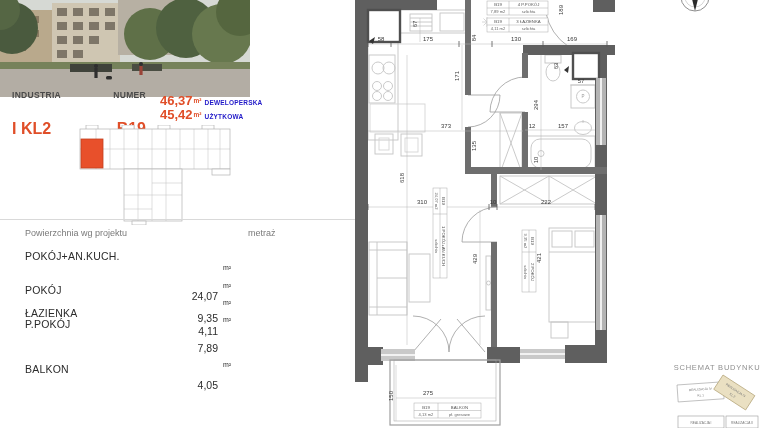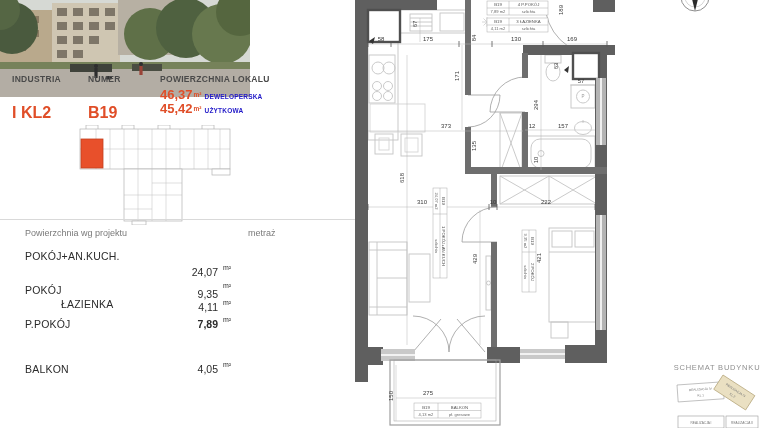--- a/index.html
+++ b/index.html
@@ -1,35 +1,35 @@
 <!DOCTYPE html>
 <html><head>
 <meta charset="utf-8">
 <style>
   html,body{margin:0;padding:0;background:#fff;}
   .page{position:relative;width:760px;height:428px;background:#fff;overflow:hidden;
         font-family:"Liberation Sans",sans-serif;}
   
   .photo{position:absolute;left:0;top:0;width:250px;height:97px;}
-  .spec{position:absolute;left:12px;top:74px;width:340px;height:48px;display:flex;}
+  .spec{position:absolute;left:12px;top:90px;width:340px;height:48px;display:flex;}
   .speccol{margin-right:14px;}
   .spec-label{font-size:8.5px;font-weight:bold;color:#4a4a4a;letter-spacing:.3px;white-space:nowrap;}
   .spec-value{font-size:16px;font-weight:bold;color:#E04E28;margin-top:20px;}
-  .c1{width:62px;} .c2{width:44px;text-align:center;} .c3{width:58px;text-align:left;}
+  .c1{width:62px;} .c2{width:44px;text-align:center;} .c3{width:58px;text-align:right;}
   .c4{width:150px;}
   .area-line{margin-top:3px;white-space:nowrap;line-height:8px;}
   .area-line .num{font-size:13px;font-weight:bold;color:#E04E28;}
   .area-line .unit{font-size:6.5px;font-weight:bold;color:#E04E28;vertical-align:2px;margin-left:1px;}
   .area-line .typ{font-size:6.5px;font-weight:bold;color:#2018C8;margin-left:3px;letter-spacing:.2px;}
   .miniplan{position:absolute;left:62px;top:125px;width:190px;height:100px;}
   .divider{position:absolute;left:0;top:219px;width:355px;height:1px;background:#d9d9d9;}
   .atable{position:absolute;left:0;top:226px;width:300px;}
   .ahead{position:absolute;font-size:9px;color:#7a7a7a;}
   .arow-name{position:absolute;left:25px;font-size:10.5px;color:#2b2b2b;letter-spacing:.2px;}
-  .arow-val{position:absolute;width:80px;text-align:right;font-size:10.5px;color:#2b2b2b;}
+  .arow-val{position:absolute;width:80px;text-align:right;font-size:10.5px;color:#2b2b2b;margin-top:24px;}
   .arow-unit{position:absolute;font-size:7px;color:#2b2b2b;}
   
   .plan{position:absolute;left:355px;top:0;width:405px;height:428px;}
   .dim{font-size:6px;fill:#3a3a3a;}
   .dimv{font-size:6px;fill:#3a3a3a;}
   .cellA{font-size:4.3px;fill:#555;}
   .cellB{font-size:4.1px;fill:#666;}
   .schemat-title{font-size:7.5px;fill:#8f8f8f;letter-spacing:.8px;}
   .blk{font-size:3.2px;fill:#777;}
   .wsym{font-size:4.5px;fill:#9a9a9a;}
@@ -93,21 +93,20 @@
   <div class="spec">
     <div class="speccol c1">
       <div class="spec-label">INDUSTRIA</div>
       <div class="spec-value">I KL2</div>
     </div>
     <div class="speccol c3">
       <div class="spec-label">NUMER</div>
       <div class="spec-value">B19</div>
     </div>
     <div class="speccol c4">
-      <div class="spec-label">POWIERZCHNIA LOKALU</div>
       <div class="area-line" style="margin-top:6px;">
         <span class="num">46,37</span><span class="unit">m²</span><span class="typ">DEWELOPERSKA</span>
       </div>
       <div class="area-line">
         <span class="num">45,42</span><span class="unit">m²</span><span class="typ">UŻYTKOWA</span>
       </div>
     </div>
   </div>
 
   <svg class="miniplan" viewBox="0 0 190 100">
@@ -150,30 +149,30 @@
     <div class="ahead" style="left:203px;top:2px;padding-left:45px;">metraż</div>
 
     <div class="arow-name" style="top:24px;">POKÓJ+AN.KUCH.</div>
     <div class="arow-val" style="left:138px;top:40px;">24,07</div>
     <div class="arow-unit" style="left:223px;top:38px;">m²</div>
 
     <div class="arow-name" style="top:58px;">POKÓJ</div>
     <div class="arow-val" style="left:138px;top:62px;">9,35</div>
     <div class="arow-unit" style="left:223px;top:56px;">m²</div>
 
-    <div class="arow-name" style="top:72px;margin-left:36px;">ŁAZIENKA</div>
+    <div class="arow-name" style="top:81px;">ŁAZIENKA</div>
     <div class="arow-val" style="left:138px;top:75px;">4,11</div>
     <div class="arow-unit" style="left:223px;top:73px;">m²</div>
 
     <div class="arow-name" style="top:92px;">P.POKÓJ</div>
-    <div class="arow-val" style="left:138px;top:92px;font-weight:bold;">7,89</div>
+    <div class="arow-val" style="left:138px;top:92px;">7,89</div>
     <div class="arow-unit" style="left:223px;top:90px;">m²</div>
 
     <div class="arow-name" style="top:137px;">BALKON</div>
-    <div class="arow-val" style="left:138px;top:137px;">4,05</div>
+    <div class="arow-val" style="left:138px;top:129px;">4,05</div>
     <div class="arow-unit" style="left:223px;top:135px;">m²</div>
   </div>
 
   <svg class="plan" viewBox="355 0 405 428">
 
     <g fill="none" stroke="#c4c4c4" stroke-width="0.9">
 
       <rect x="368" y="42" width="30" height="98"></rect>
       <rect x="369" y="55" width="26" height="48"></rect>
       <circle cx="378" cy="68" r="6"></circle>

